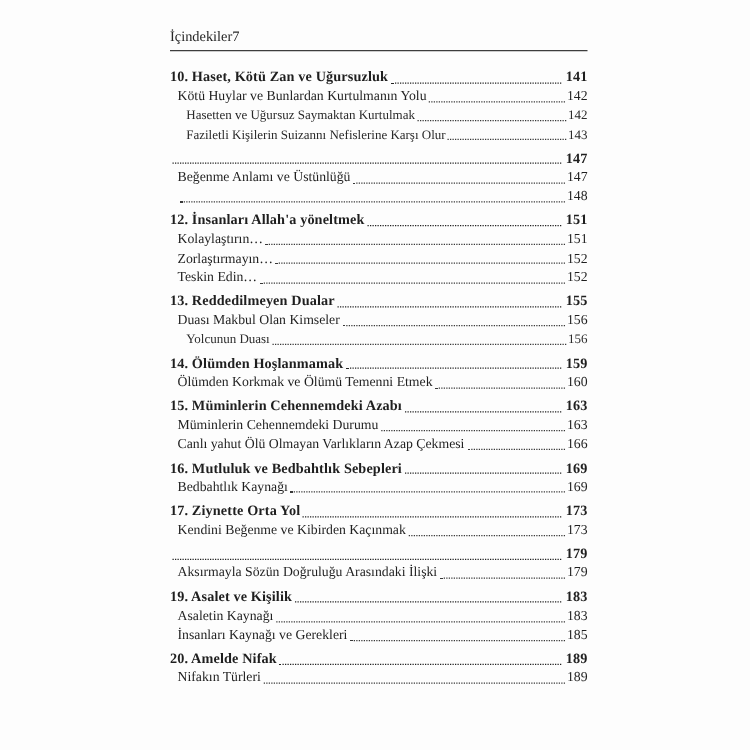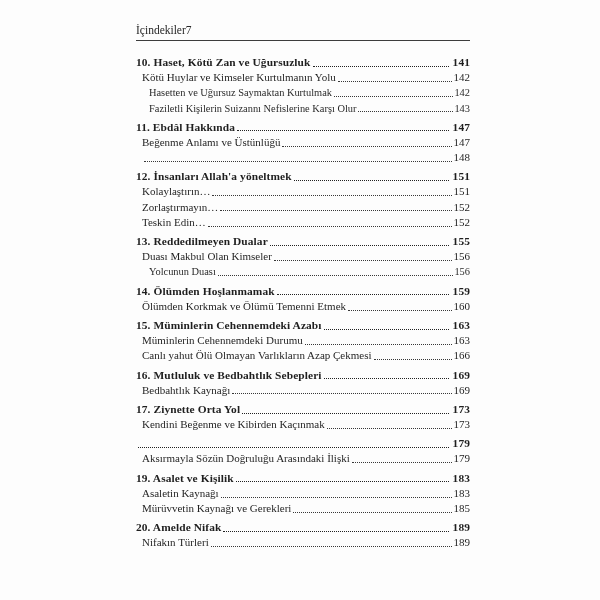--- a/index.html
+++ b/index.html
@@ -65,36 +65,35 @@
     <span>İçindekiler</span>
     <span>7</span>
   </div>
   <div class="toc">
       <div class="toc-row l0">
     <span class="toc-label">10. Haset, Kötü Zan ve Uğursuzluk</span>
     <span class="leader"></span>
     <span class="toc-page">141</span>
   </div>
       <div class="toc-row l1">
-    <span class="toc-label">Kötü Huylar ve Kimseler Kurtulmanın Yolu</span>
+    <span class="toc-label">Kötü Huylar ve Bunlardan Kurtulmanın Yolu</span>
     <span class="leader"></span>
     <span class="toc-page">142</span>
   </div>
       <div class="toc-row l2">
     <span class="toc-label">Hasetten ve Uğursuz Saymaktan Kurtulmak</span>
     <span class="leader"></span>
     <span class="toc-page">142</span>
   </div>
       <div class="toc-row l2">
     <span class="toc-label">Faziletli Kişilerin Suizannı Nefislerine Karşı Olur</span>
     <span class="leader"></span>
     <span class="toc-page">143</span>
   </div>
       <div class="toc-row l0">
-    <span class="toc-label">11. Ebdâl Hakkında</span>
     <span class="leader"></span>
     <span class="toc-page">147</span>
   </div>
       <div class="toc-row l1">
     <span class="toc-label">Beğenme Anlamı ve Üstünlüğü</span>
     <span class="leader"></span>
     <span class="toc-page">147</span>
   </div>
       <div class="toc-row l1">
     <span class="leader"></span>
@@ -193,21 +192,21 @@
     <span class="toc-label">19. Asalet ve Kişilik</span>
     <span class="leader"></span>
     <span class="toc-page">183</span>
   </div>
       <div class="toc-row l1">
     <span class="toc-label">Asaletin Kaynağı</span>
     <span class="leader"></span>
     <span class="toc-page">183</span>
   </div>
       <div class="toc-row l1">
-    <span class="toc-label">Mürüvvetin Kaynağı ve Gerekleri</span>
+    <span class="toc-label">İnsanları Kaynağı ve Gerekleri</span>
     <span class="leader"></span>
     <span class="toc-page">185</span>
   </div>
       <div class="toc-row l0">
     <span class="toc-label">20. Amelde Nifak</span>
     <span class="leader"></span>
     <span class="toc-page">189</span>
   </div>
       <div class="toc-row l1">
     <span class="toc-label">Nifakın Türleri</span>

